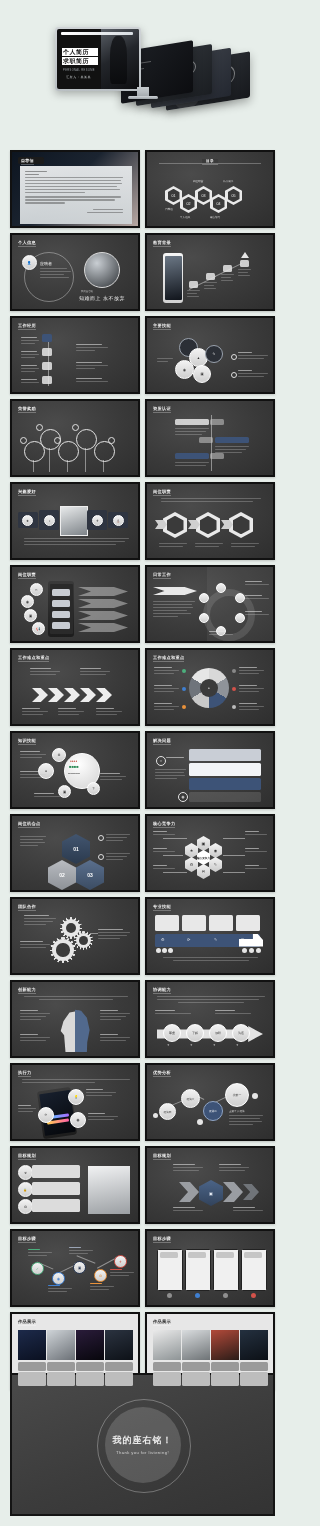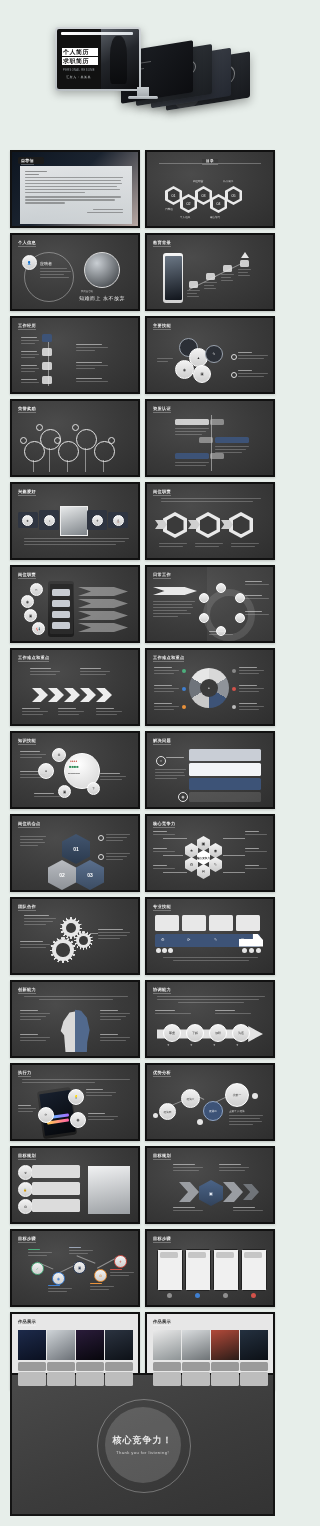--- a/index.html
+++ b/index.html
@@ -1097,18 +1097,18 @@
           <div class="pill" style="left:87px;top:44px;width:28px;height:14px;background:#bdbdbd"></div>
         </div>
       </div>
     </div>
 
   </div>
 
   <div class="final">
     <div class="final-ring"></div>
     <div class="final-disc">
-      <div class="final-cn">核心竞争力！</div>
+      <div class="final-cn">我的座右铭！</div>
       <div class="final-en">Thank you for listening!</div>
     </div>
   </div>
 
 </div>
 
 </body></html>

